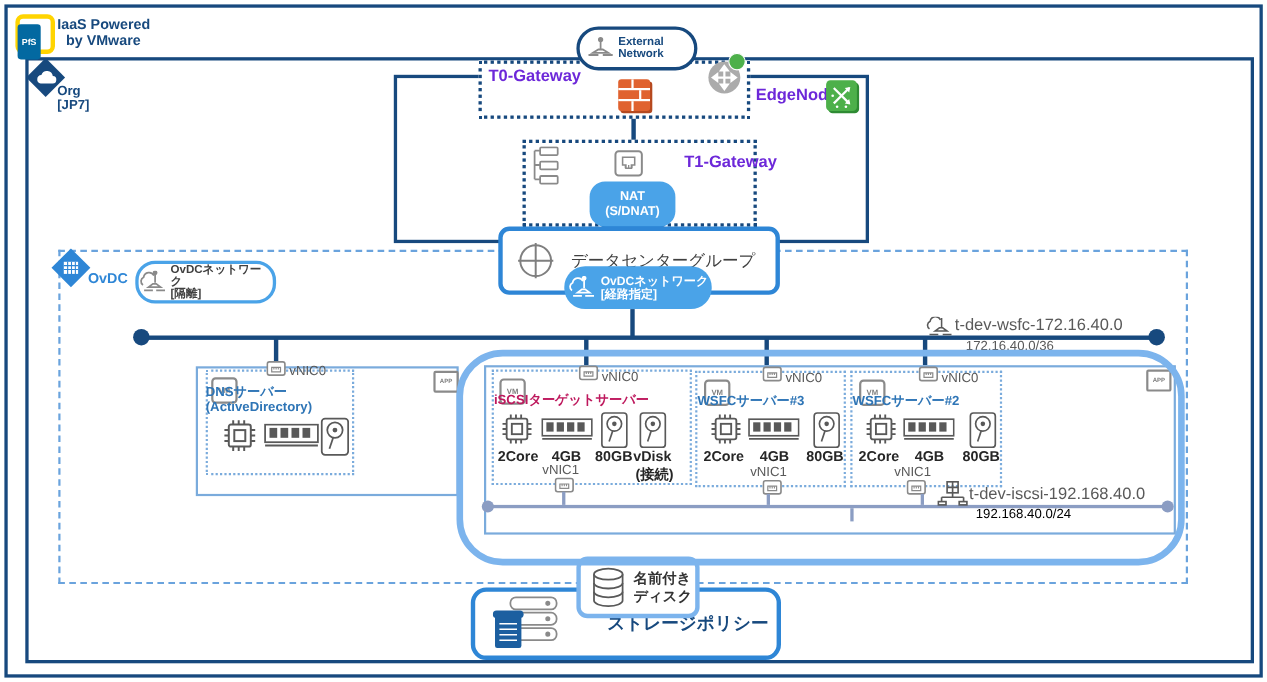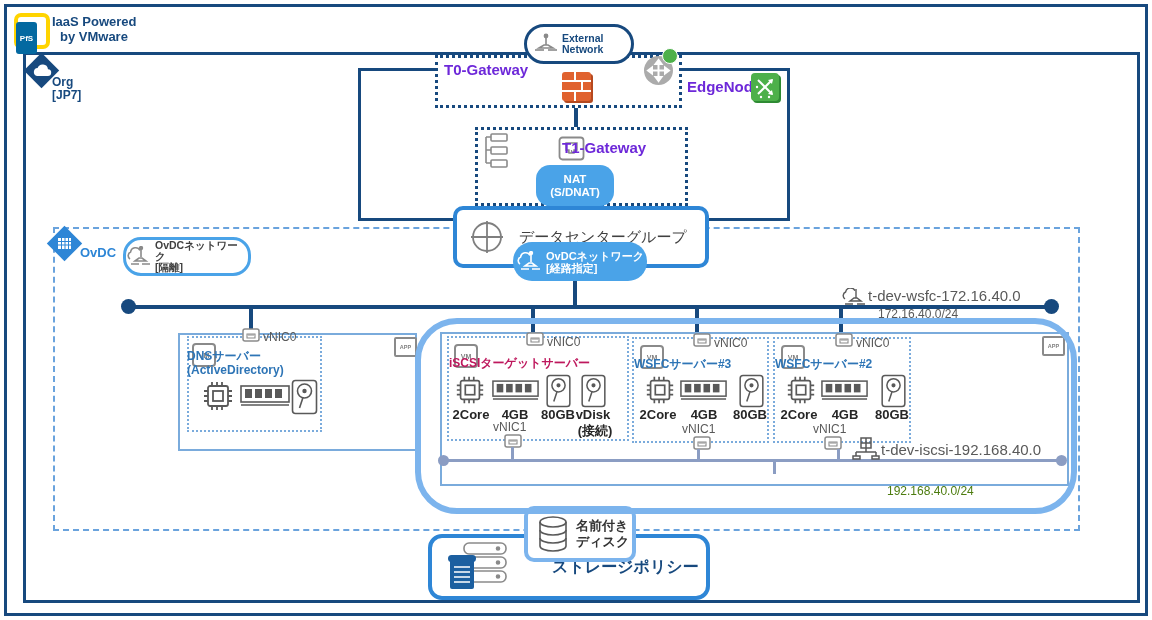--- a/index.html
+++ b/index.html
@@ -125,21 +125,21 @@
   </div>
   <div class="abs" style="left:558px;top:136px;z-index:3">
     <svg width="27" height="25" viewBox="0 0 27 25">
         <g stroke="#8a8a8a" stroke-width="1.8" fill="#fff">
       <rect x="1.5" y="1.5" width="24" height="22" rx="3"></rect>
       <path d="M8 7 h11 v7 h-3 v3 h-5 v-3 h-3 z" stroke-width="1.4"></path>
       <path d="M10.5 14 v3 M13.5 14 v3 M16.5 14 v3" stroke-width="1.2"></path>
         </g>
       </svg>
   </div>
-  <div class="greylbl" style="left:562px;top:139px;z-index:3">T1-Gateway</div>
+  <div class="greylbl" style="left:622px;top:139px;z-index:3">T1-Gateway</div>
 
   <div class="abs" style="left:541px;top:184px;width:68px;height:28px;background:#1F7FD0;border-radius:50%;z-index:3"></div>
   <div class="abs" style="left:453px;top:206px;width:248px;height:54px;background:#fff;border:4px solid #2E86D6;border-radius:10px;z-index:5;display:flex;align-items:center">
     <span style="margin-left:12px">
       <svg width="36" height="36" viewBox="0 0 36 36">
           <g stroke="#7f7f7f" stroke-width="1.8" fill="none">
         <circle cx="18" cy="18" r="14"></circle>
             <path d="M18 2 v32 M2 18 h32"></path>
           </g>
         </svg>
@@ -212,21 +212,21 @@
     <svg width="26" height="20" viewBox="0 0 26 20">
         <g stroke="#595959" stroke-width="1.4" fill="none">
       <path d="M4 11 a4 4 0 0 1 .6-7 A5 5 0 0 1 14 2.8"></path>
           <path d="M15 1 v9"></path>
       <path d="M9 13 l4-3 h3 l4 3 z"></path>
           <path d="M4 16 h8 M16 16 h8"></path>
         </g>
       </svg>
   </div>
   <div class="abs" style="left:868px;top:287px;font-size:15px;color:#595959;z-index:2">t-dev-wsfc-172.16.40.0</div>
-  <div class="abs" style="left:878px;top:307px;font-size:12px;color:#595959;z-index:2">172.16.40.0/24</div>
+  <div class="abs" style="left:878px;top:307px;font-size:12px;color:#595959;z-index:2">172.16.40.0/36</div>
 
   <div class="abs" style="left:415px;top:318px;width:650px;height:184px;border:6px solid #7CB4ED;border-radius:42px;z-index:4"></div>
 
   <div class="abs" style="left:178px;top:333px;width:235px;height:114px;border:2px solid #7AABDC;background:#fff;z-index:1"></div>
   <div class="appicon" style="left:394px;top:337px;z-index:2">APP</div>
 
   <div class="dottedbox" style="left:187px;top:336px;width:131px;height:92px;z-index:2"></div>
   <div class="vmicon" style="left:192px;top:343px;z-index:3">VM</div>
   <div class="abs" style="left:242px;top:327px;z-index:3">
     <svg width="18" height="16" viewBox="0 0 18 16">
@@ -489,21 +489,21 @@
         <g stroke="#595959" stroke-width="1.5" fill="none">
       <rect x="9" y="1" width="10" height="10"></rect>
           <path d="M14 1 v10 M9 6 h10"></path>
       <path d="M14 11 v4 M4 15 h20 M4 15 v4 M24 15 v4"></path>
       <rect x="1" y="19" width="7" height="3"></rect>
           <rect x="20" y="19" width="7" height="3"></rect>
         </g>
       </svg>
   </div>
   <div class="abs" style="left:881px;top:441px;font-size:15px;color:#595959;z-index:4">t-dev-iscsi-192.168.40.0</div>
-  <div class="abs" style="left:887px;top:484px;font-size:12px;color:#4d7c0f;z-index:4">192.168.40.0/24</div>
+  <div class="abs" style="left:887px;top:460px;font-size:12px;color:#000000;z-index:4">192.168.40.0/24</div>
 
 
   <div class="abs" style="left:524px;top:506px;width:104px;height:48px;background:#fff;border:4px solid #7CB4ED;border-radius:10px;z-index:3;display:flex;align-items:center">
     <span style="margin-left:8px">
       <svg width="34" height="38" viewBox="0 0 34 38">
           <g stroke="#595959" stroke-width="1.6" fill="none">
         <ellipse cx="17" cy="7" rx="13" ry="5"></ellipse>
             <path d="M4 7 v24 a13 5 0 0 0 26 0 v-24"></path>
         <path d="M4 15 a13 5 0 0 0 26 0"></path>
             <path d="M4 23 a13 5 0 0 0 26 0"></path>

